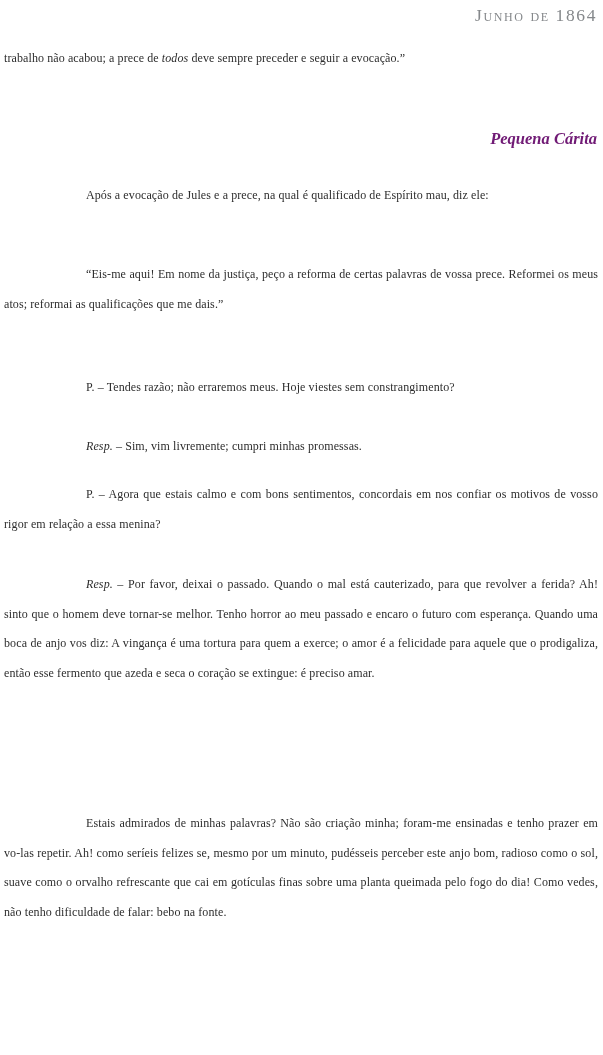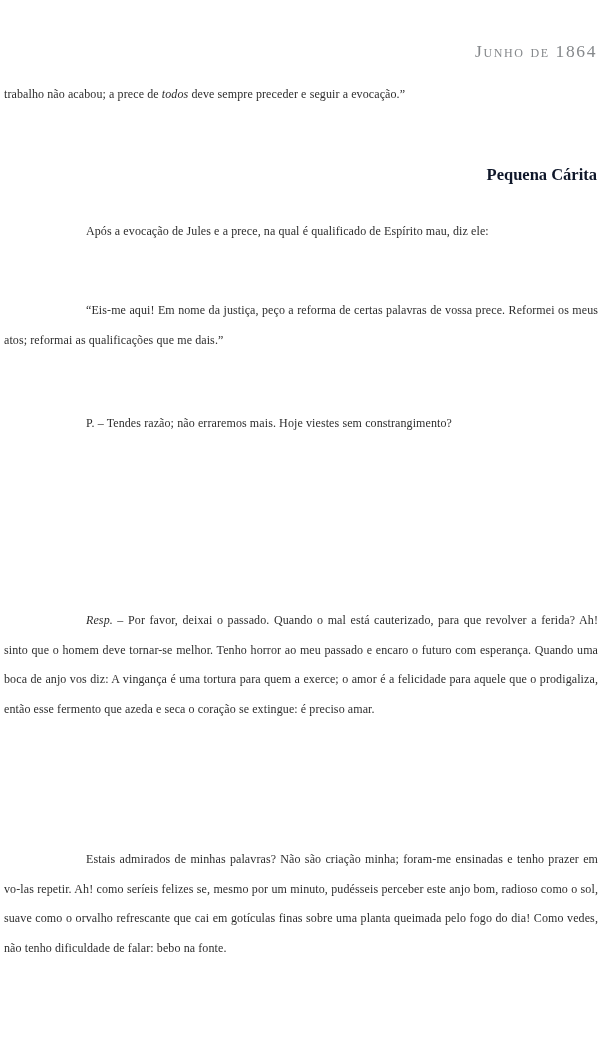--- a/index.html
+++ b/index.html
@@ -4,21 +4,20 @@
 <style>
   html, body { margin: 0; padding: 0; background: #ffffff; }
   .book-page {
     position: relative;
     width: 603px;
     height: 999px;
     background: #ffffff;
     font-family: "Liberation Serif", "DejaVu Serif", serif;
     color: #2d2d2d;
     overflow: hidden;
-    margin-top: 36px;
   }
   .running-head {
     position: absolute;
     top: 5px;
     right: 6px;
     font-variant: small-caps;
     letter-spacing: 1.6px;
     font-size: 17.5px;
     color: #85888b;
     font-weight: normal;
@@ -31,23 +30,24 @@
     font-size: 12px;
     line-height: 29.6px;
     letter-spacing: 0.1px;
   }
   .indent { text-indent: 82px; }
   .ital { font-style: italic; }
   .signature {
     position: absolute;
     top: 129px;
     right: 6px;
+    font-style: italic;
     font-weight: bold;
     font-size: 16.5px;
-    color: #0f172a;
+    color: #701a75;
   }
   .footer-ornament {
     position: absolute;
     left: 372px;
     top: 1006px;
     width: 231px;
     height: 47px;
   }
   .page-number {
     position: absolute;
@@ -66,23 +66,25 @@
   <div class="running-head">Junho de 1864</div>
 
   <div class="para" style="top:44px;"><span>trabalho não acabou; a prece de </span><span class="ital">todos</span><span> deve sempre preceder e seguir a evocação.”</span></div>
 
   <div class="signature">Pequena Cárita</div>
 
   <div class="para indent" style="top:260px;">“Eis-me aqui! Em nome da justiça, peço a reforma de certas palavras de vossa prece. Reformei os meus atos; reformai as qualificações que me dais.”</div>
 
   <div class="para indent" style="top:181px;">Após a evocação de Jules e a prece, na qual é qualificado de Espírito mau, diz ele:</div>
 
-  <div class="para indent" style="top:373px;">P. – Tendes razão; não erraremos mais. Hoje viestes sem constrangimento?</div>
+  <div class="para indent" style="top:373px;">P. – Tendes razão; não erraremos meus. Hoje viestes sem constrangimento?</div>
 
+  <div class="para indent" style="top:432px;"><span class="ital">Resp.</span><span> – Sim, vim livremente; cumpri minhas promessas.</span></div>
 
+  <div class="para indent" style="top:480px;">P. – Agora que estais calmo e com bons sentimentos, concordais em nos confiar os motivos de vosso rigor em relação a essa menina?</div>
 
   <div class="para indent" style="top:570px;"><span class="ital">Resp.</span><span> – Por favor, deixai o passado. Quando o mal está cauterizado, para que revolver a ferida? Ah! sinto que o homem deve tornar-se melhor. Tenho horror ao meu passado e encaro o futuro com esperança. Quando uma boca de anjo vos diz: A vingança é uma tortura para quem a exerce; o amor é a felicidade para aquele que o prodigaliza, então esse fermento que azeda e seca o coração se extingue: é preciso amar.</span></div>
 
   <div class="para indent" style="top:809px;">Estais admirados de minhas palavras? Não são criação minha; foram-me ensinadas e tenho prazer em vo-las repetir. Ah! como seríeis felizes se, mesmo por um minuto, pudésseis perceber este anjo bom, radioso como o sol, suave como o orvalho refrescante que cai em gotículas finas sobre uma planta queimada pelo fogo do dia! Como vedes, não tenho dificuldade de falar: bebo na fonte.</div>
 
   <svg class="footer-ornament" viewBox="0 0 231 47" xmlns="http://www.w3.org/2000/svg">
     <g fill="none" stroke="#c9c9c9" stroke-width="1.8">
       <path d="M 14 21 C 3 25 5 31 24 33 C 72 39 150 33 231 9"></path>
       <ellipse cx="202" cy="24" rx="57" ry="15" transform="rotate(-5 202 24)"></ellipse>
     </g>

